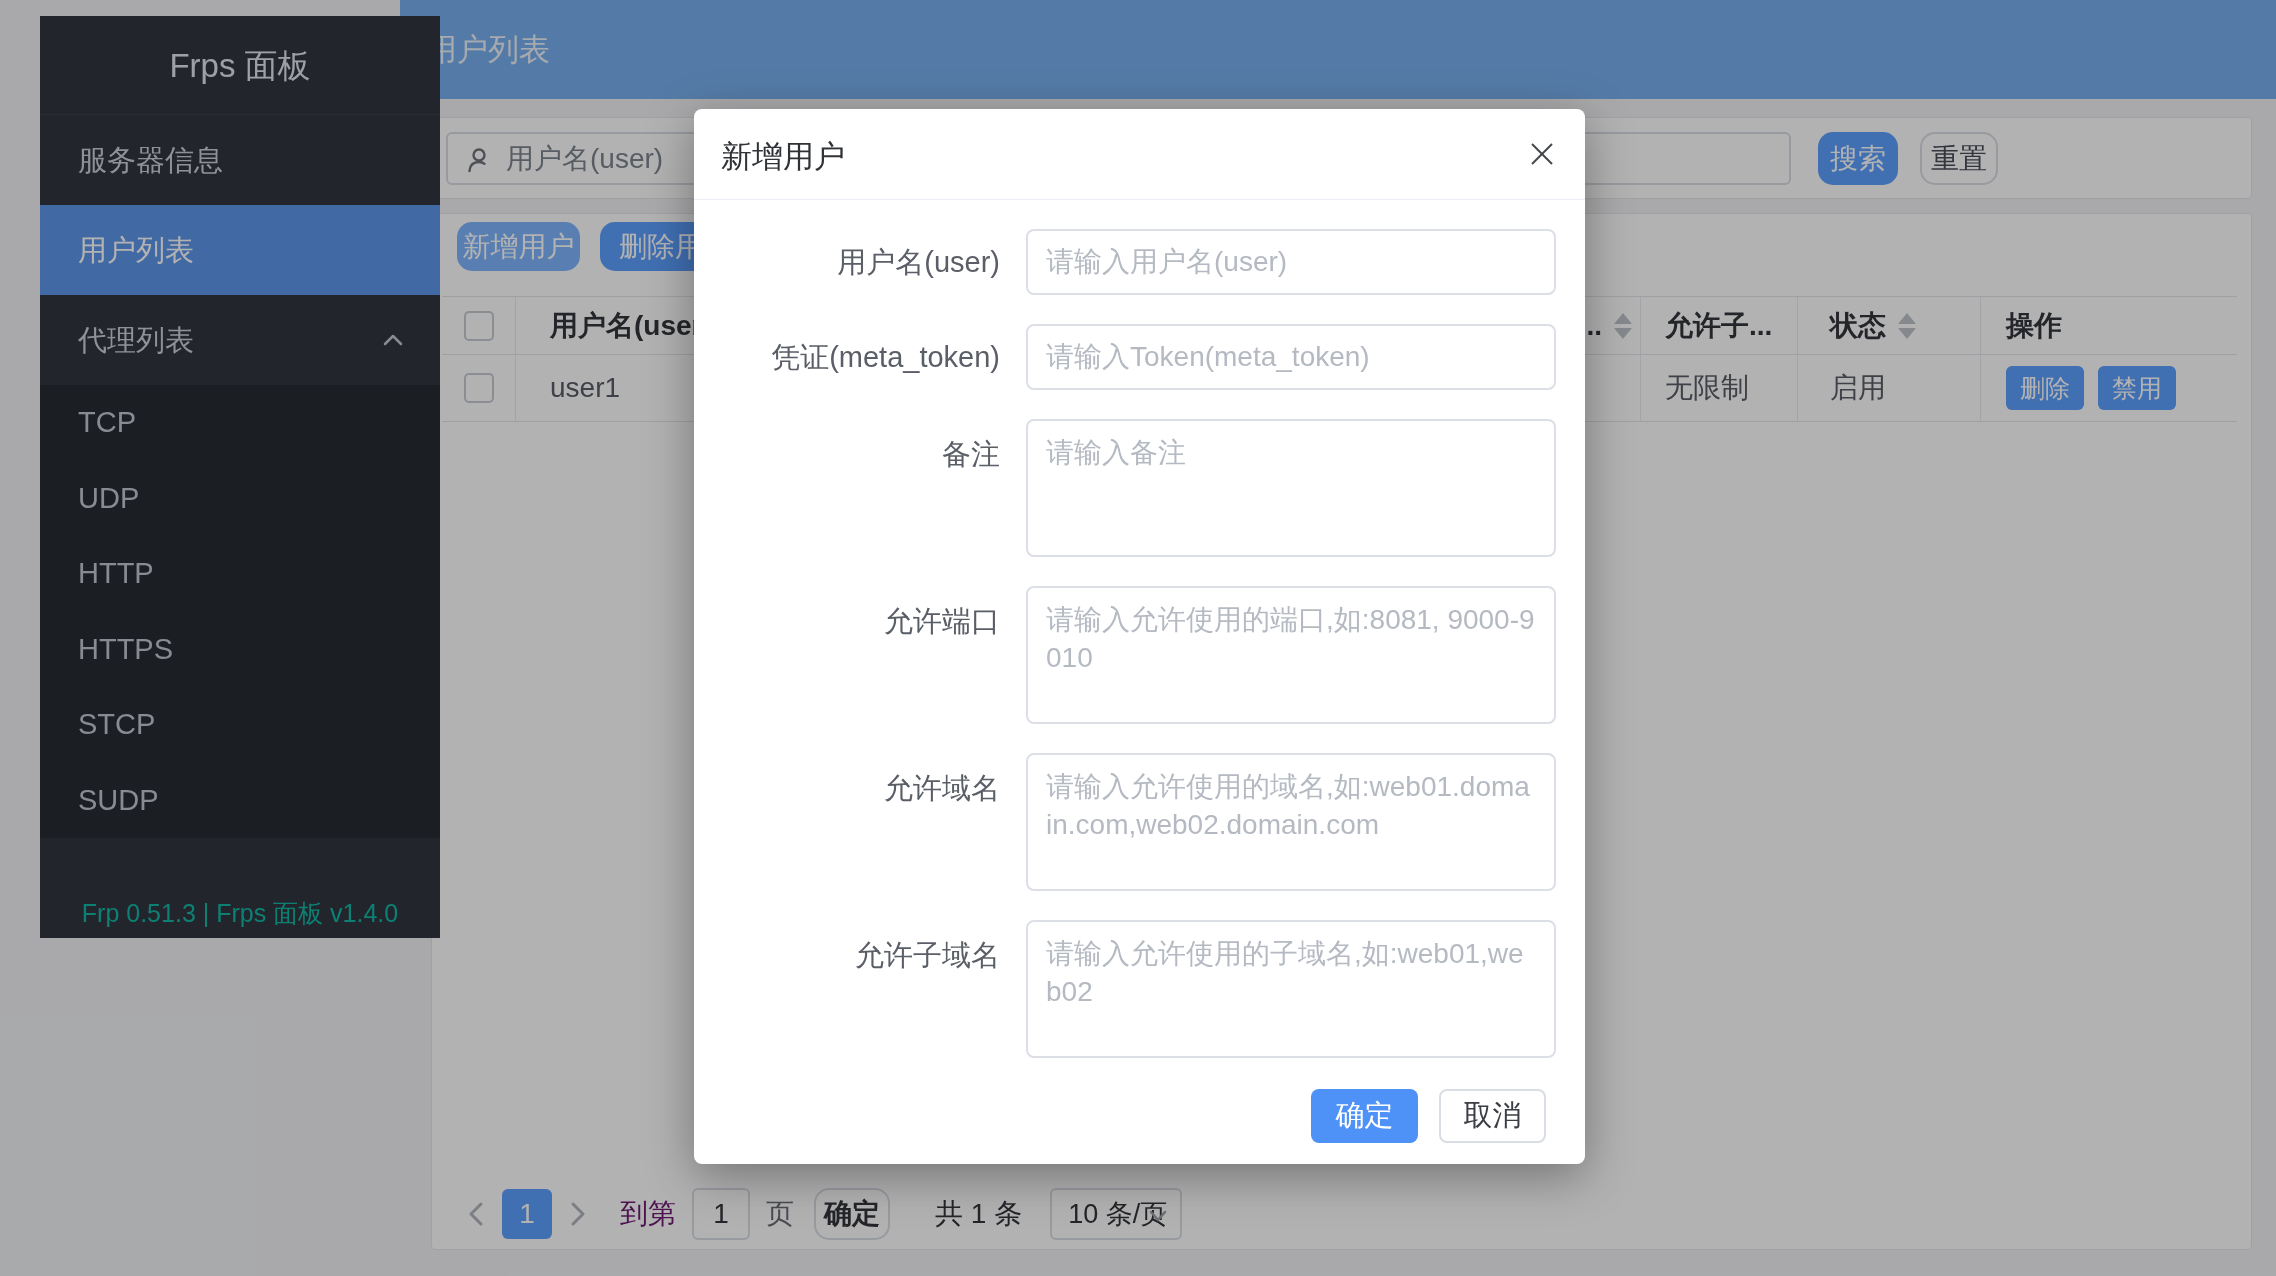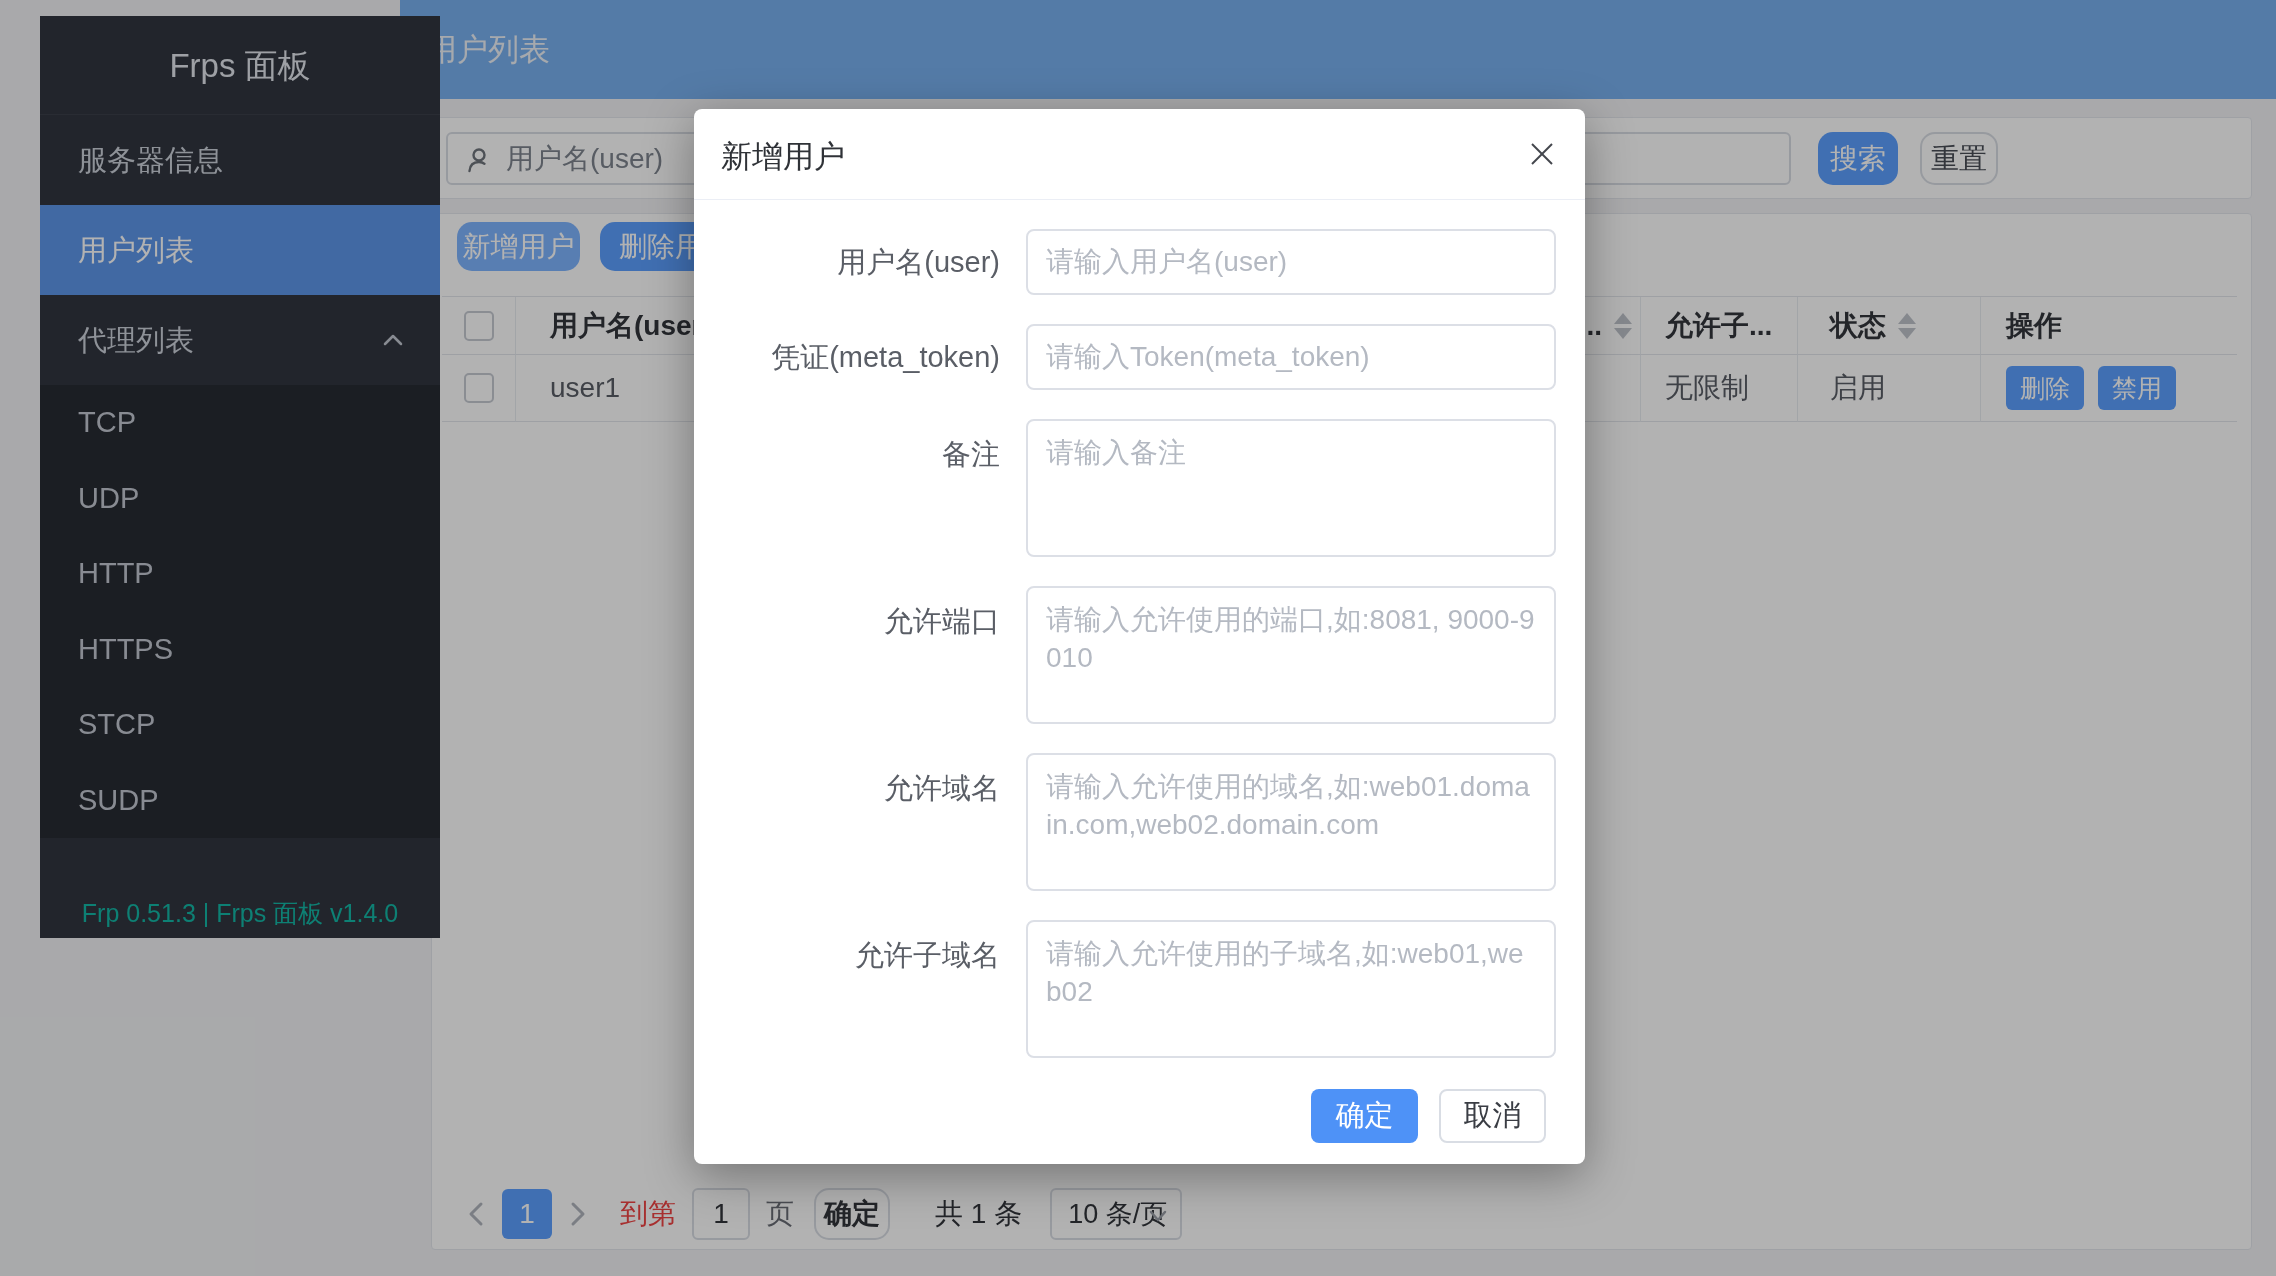--- a/index.html
+++ b/index.html
@@ -55,21 +55,21 @@
   .carets { display:inline-flex; flex-direction:column; margin-left:12px; }
   .caret-up { width:0; height:0; border-left:9px solid transparent; border-right:9px solid transparent; border-bottom:11px solid #bfc3cb; margin-bottom:4px; }
   .caret-down { width:0; height:0; border-left:9px solid transparent; border-right:9px solid transparent; border-top:11px solid #bfc3cb; }
   .btn-row { width:78px; height:44px; font-size:25px; border-radius:6px; }
   .btn-row + .btn-row { margin-left:14px; }
 
   
   .pagination { position:absolute; left:24px; bottom:8px; height:54px; display:flex; align-items:center; color:#5a5e66; }
   .pg-arrow { width:40px; display:flex; justify-content:center; cursor:pointer; }
   .pg-num { width:50px; height:50px; border-radius:6px; font-size:28px; margin:0 6px; }
-  .pg-label { margin-left:22px; color:#ef4444;text-align:center; }
+  .pg-label { margin-left:22px; color:#701a75;text-align:center; }
   .pg-input { width:58px; height:52px; border:2px solid #d9dde4; border-radius:6px; margin-left:16px; text-align:center; font-size:28px; color:#33363c; outline:none; font-family:inherit; }
   .pg-unit { margin-left:16px; color:#6a6e76; }
   .pg-confirm { width:76px; height:52px; margin-left:20px; font-weight:bold; color:#33363c; }
   .pg-total { margin-left:45px; color:#33363c;text-align:right; }
   .pg-select { position:relative; margin-left:28px; width:132px; height:52px; border:2px solid #d9dde4; border-radius:6px; background:#fff; display:flex; align-items:center; padding-left:16px; font-size:27px; color:#33363c; cursor:pointer; }
   .pg-select .chev { position:absolute; right:10px; top:18px; }
 
   
   .overlay { position:absolute; inset:0; background:rgba(0,0,0,0.30); z-index:40; }
   .modal { position:absolute; left:694px; top:109px; width:891px; height:1055px; background:#fff; border-radius:8px; box-shadow:0 12px 48px rgba(0,0,0,0.35); z-index:50; }

